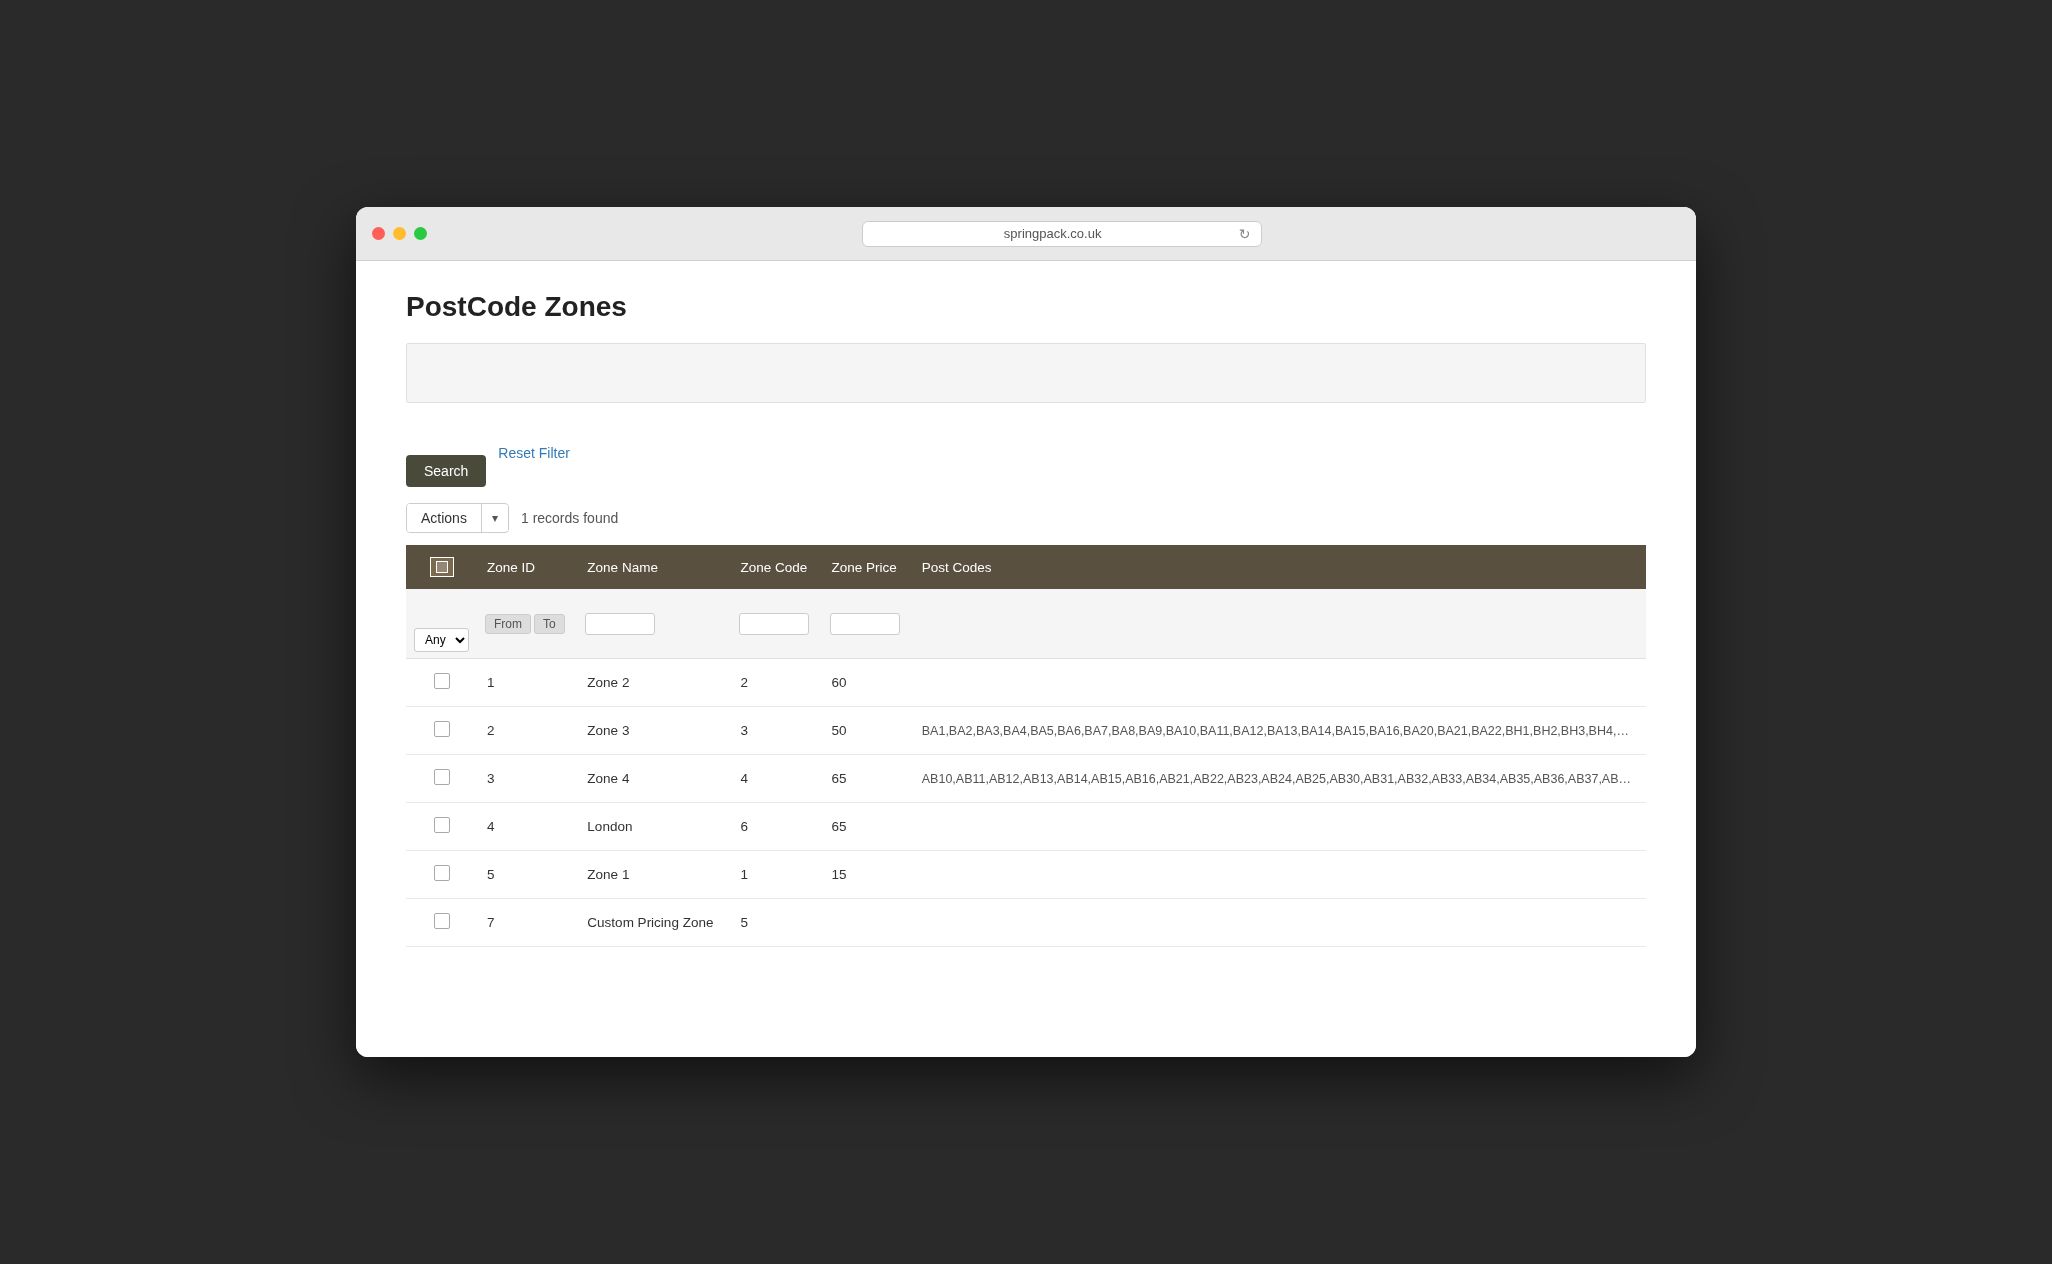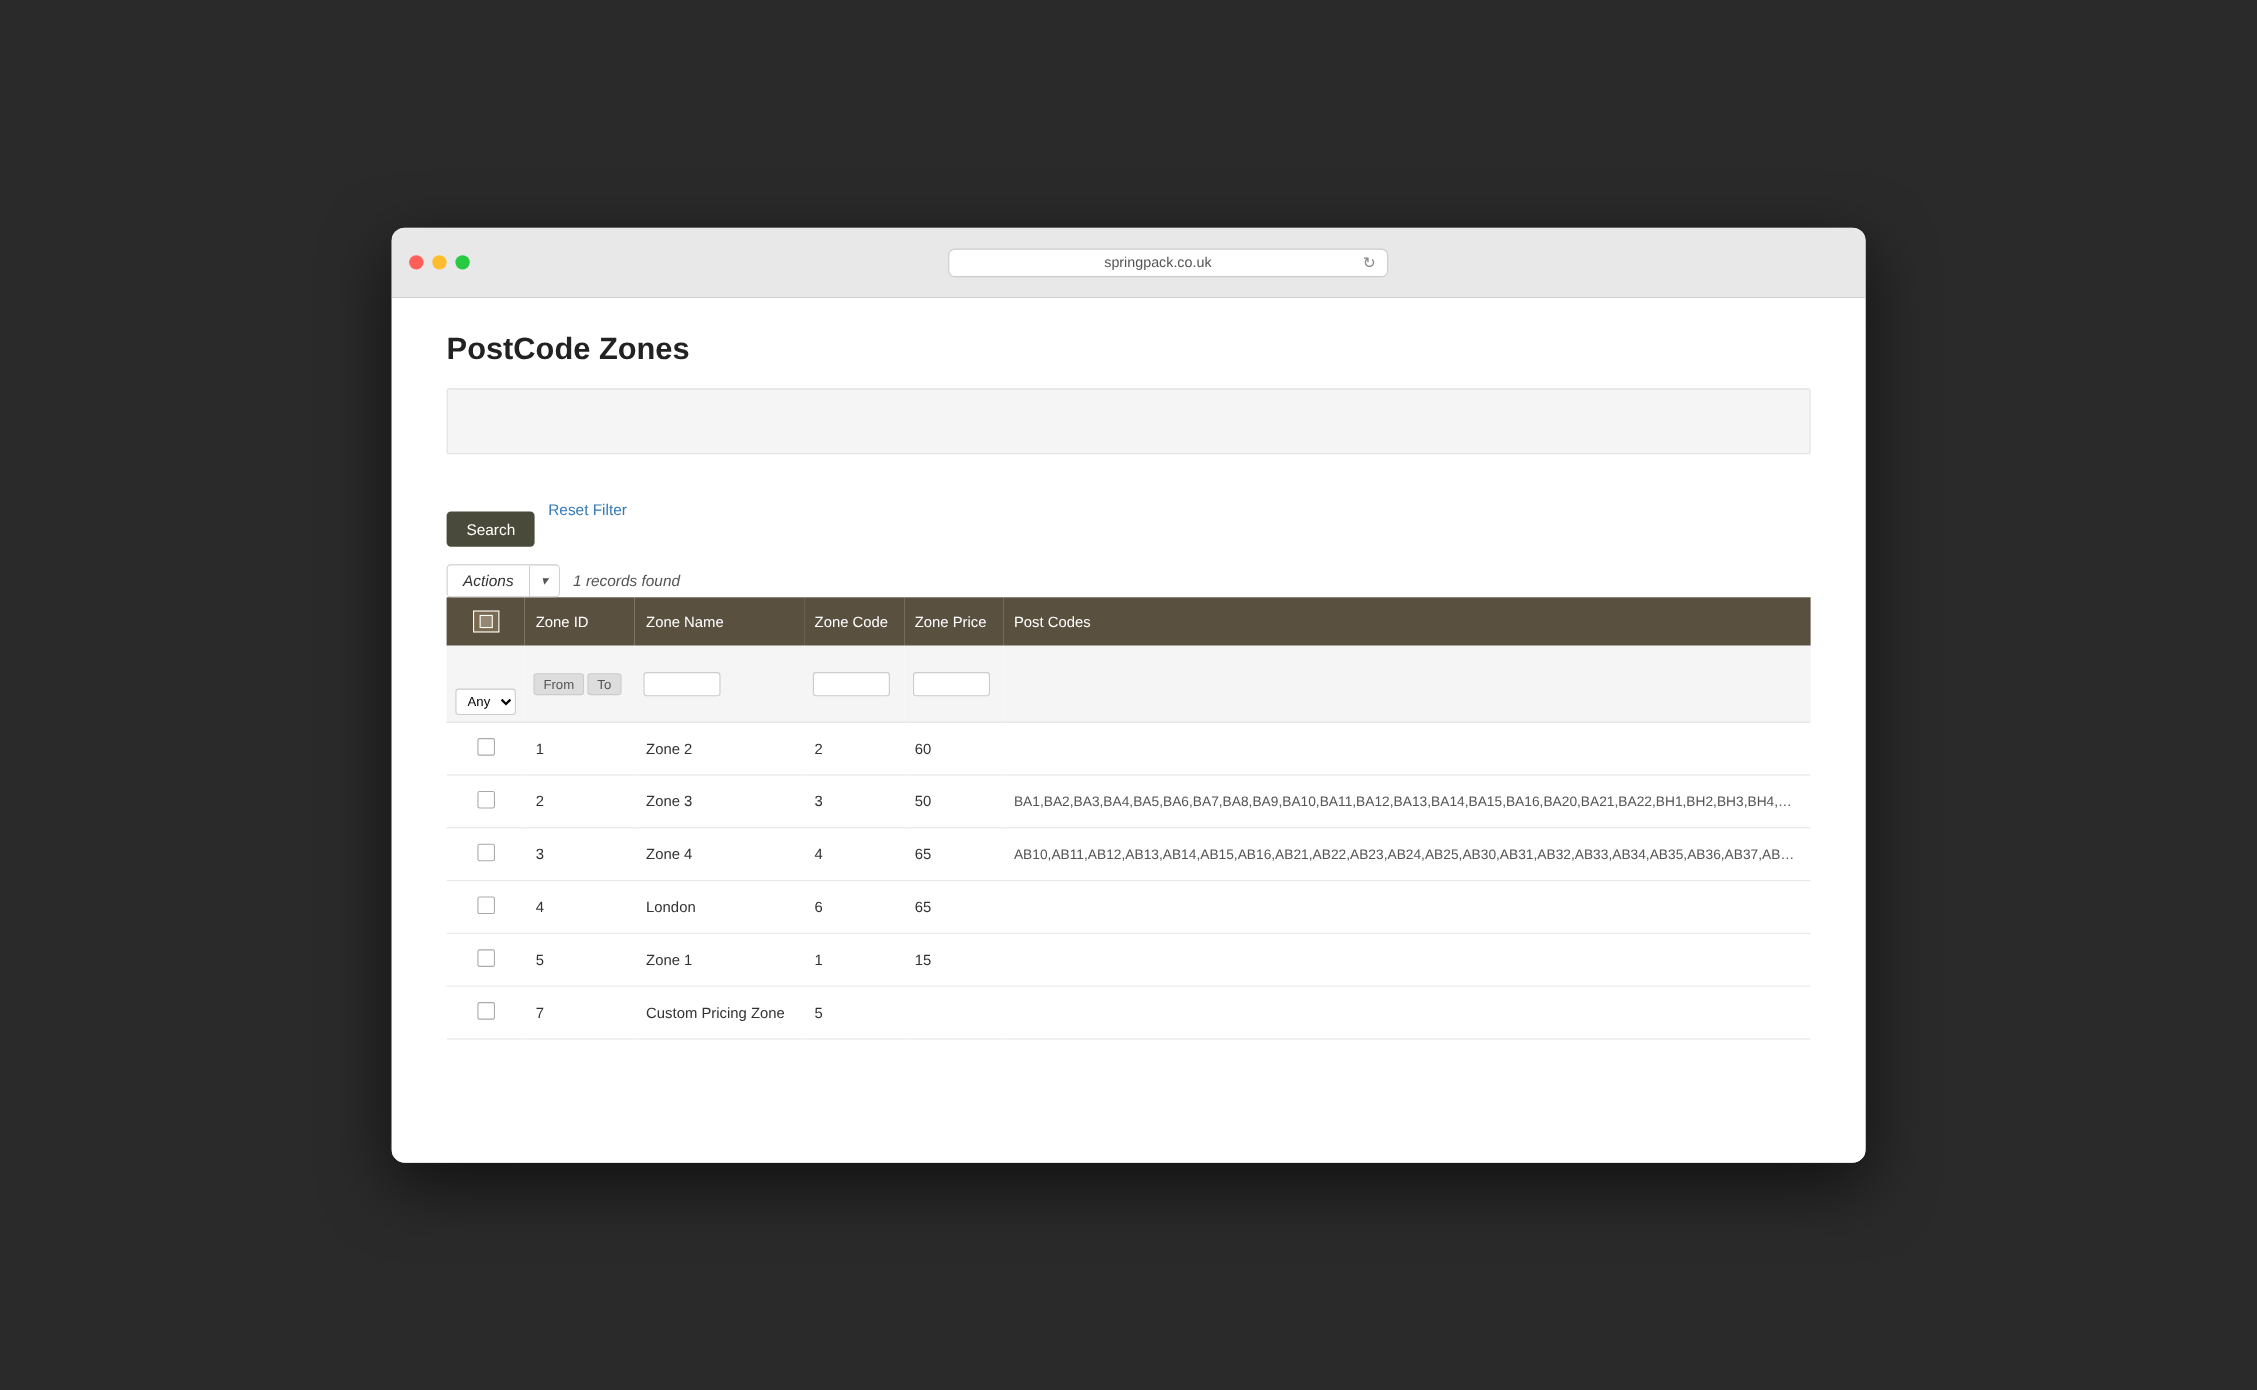--- a/index.html
+++ b/index.html
@@ -19,21 +19,21 @@
       background: #fff;
       border-radius: 12px;
       box-shadow: 0 20px 60px rgba(0,0,0,0.6);
       overflow: hidden;
       display: flex;
       flex-direction: column;
     }
 
     .browser-chrome {
       background: #e8e8e8;
-      height: 64px;
+      height: 54px;
       display: flex;
       align-items: center;
       padding: 0 16px;
       flex-shrink: 0;
       border-bottom: 1px solid #d0d0d0;
     }
 
     .traffic-lights {
       display: flex;
       gap: 8px;
@@ -122,21 +122,21 @@
       color: #337ab7;
       font-size: 14px;
       cursor: pointer;
       text-decoration: none;
     }
 
     .actions-bar {
       display: flex;
       align-items: center;
       gap: 12px;
-      font-style: italic;
+      margin-bottom: 12px;
     }
 
     .actions-dropdown {
       display: flex;
       align-items: center;
       border: 1px solid #ccc;
       border-radius: 4px;
       overflow: hidden;
       background: #fff;
     }

